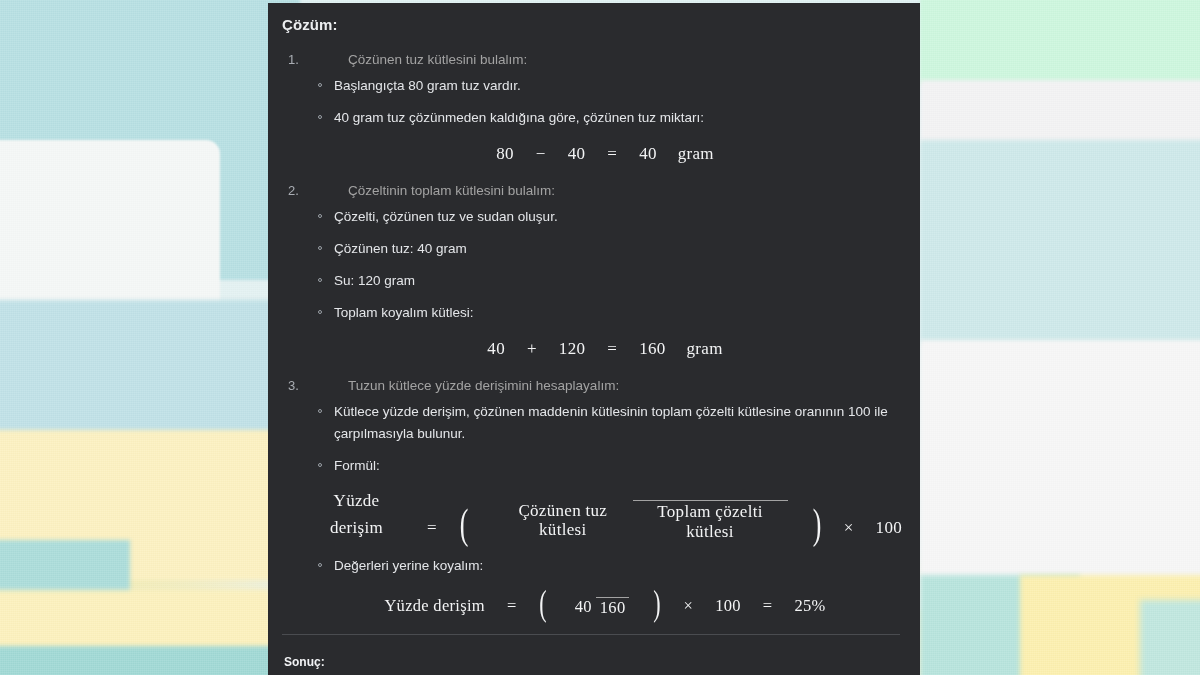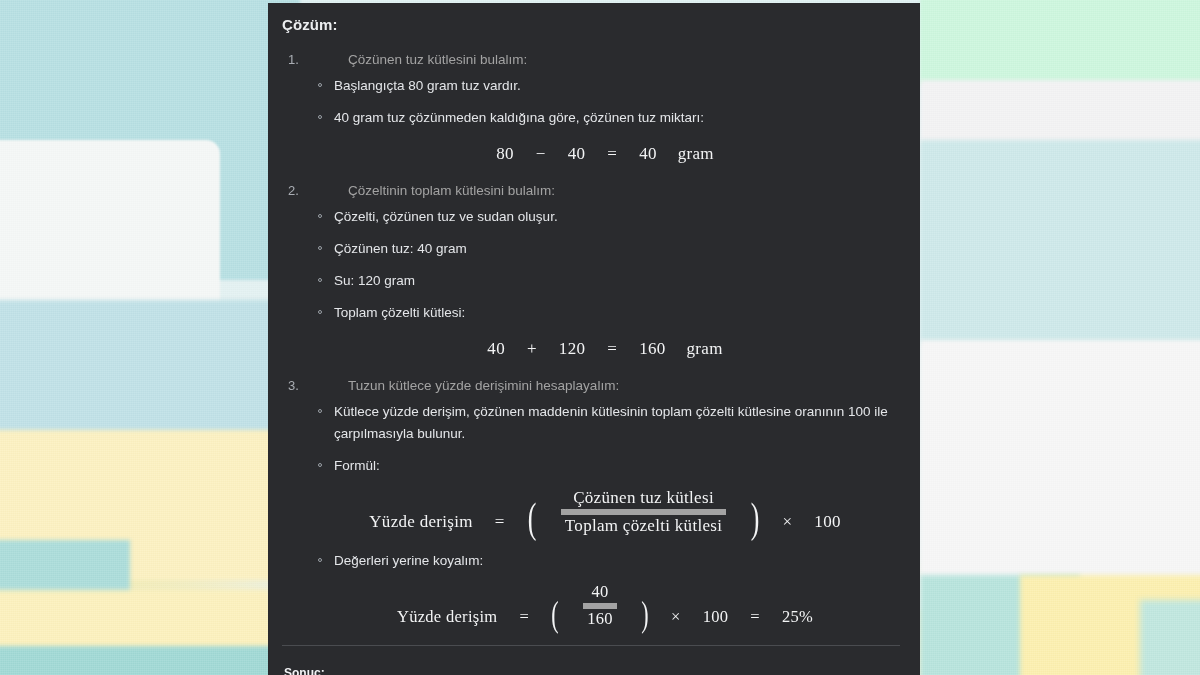--- a/index.html
+++ b/index.html
@@ -176,30 +176,30 @@
     display: inline-flex;
     align-items: flex-end;
     justify-content: center;
     gap: 21px;
   }
   .mrow .op { padding: 0 1px; }
 
   
   .frac {
     display: inline-flex;
-    flex-direction: column;
+    flex-direction: row;
     align-items: center;
     vertical-align: middle;
     line-height: 1.15;
     padding: 0 3px;
   }
   .frac .num { padding: 0 4px 1px 4px; }
   .frac .den {
     padding: 1px 4px 0 4px;
-    border-top: 6px solid #a3a3a3;
+    border-top: 1px solid #a3a3a3;
   }
 
   
   .paren {
     display: inline-block;
     font-size: 2.45em;
     line-height: .82;
     font-weight: 300;
     transform: scaleX(.62);
     padding: 0;
@@ -265,21 +265,21 @@
           </span>
         </div>
       </li>
 
       <li>
         <div class="step-title">Çözeltinin toplam kütlesini bulalım:</div>
         <ul class="subs">
           <li>Çözelti, çözünen tuz ve sudan oluşur.</li>
           <li>Çözünen tuz: 40 gram</li>
           <li>Su: 120 gram</li>
-          <li>Toplam çözelti kütlesi:</li>
+          <li>Toplam koyalım kütlesi:</li>
         </ul>
         <div class="math">
           <span class="mrow">
             <span>40</span>
             <span class="op">+</span>
             <span>120</span>
             <span class="op">=</span>
             <span>160</span>
             <span>gram</span>
           </span>

